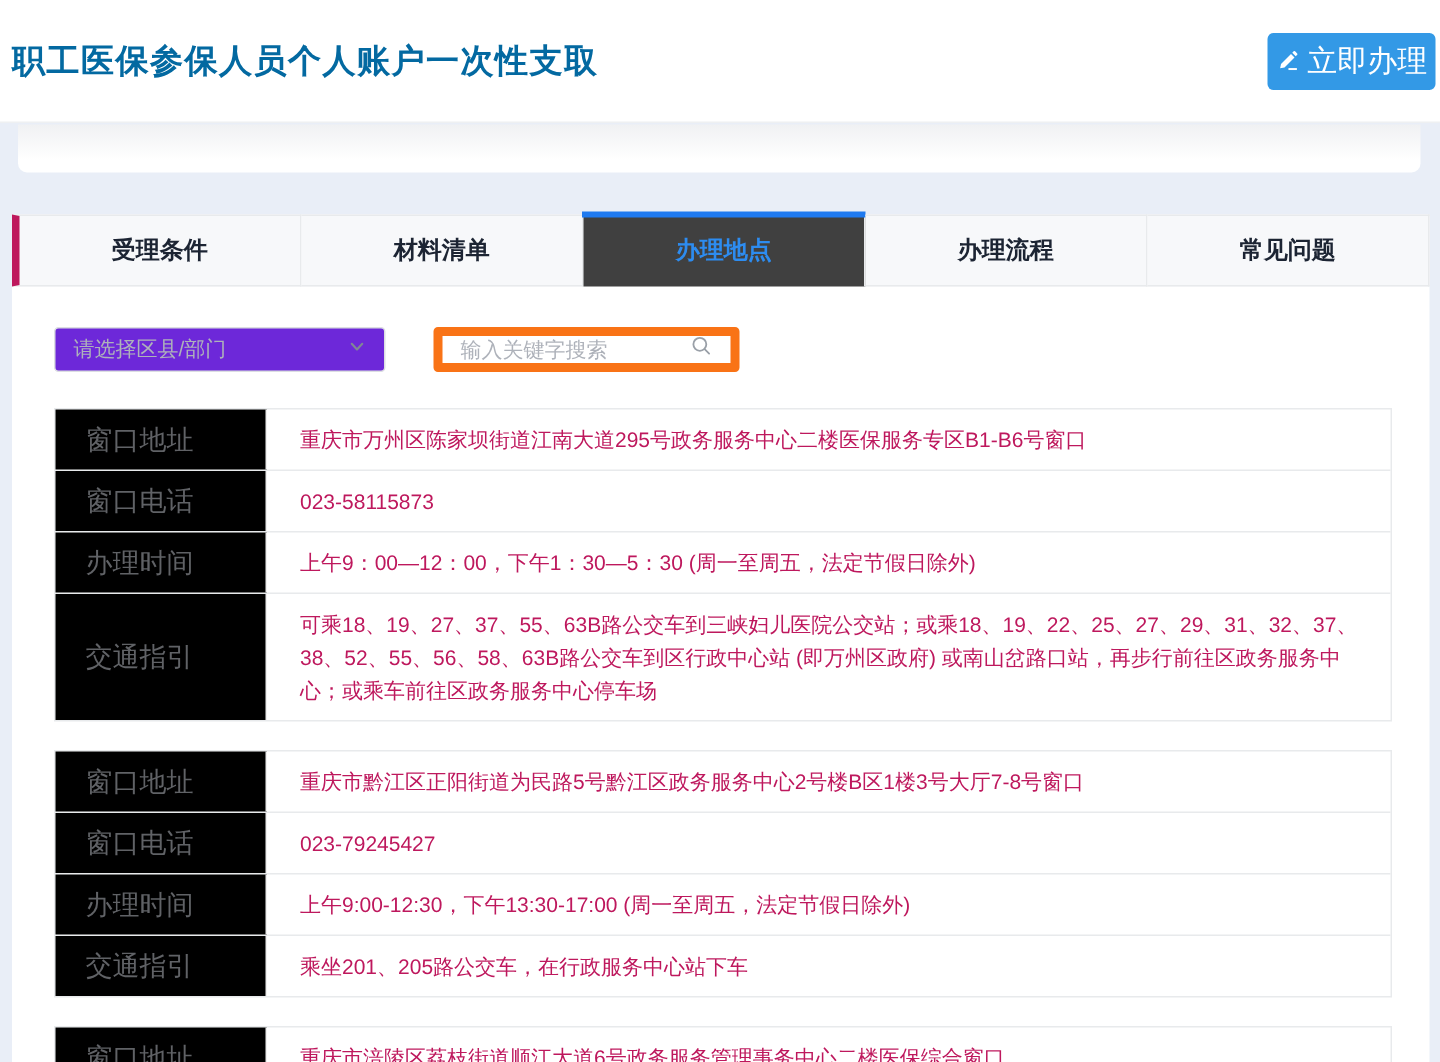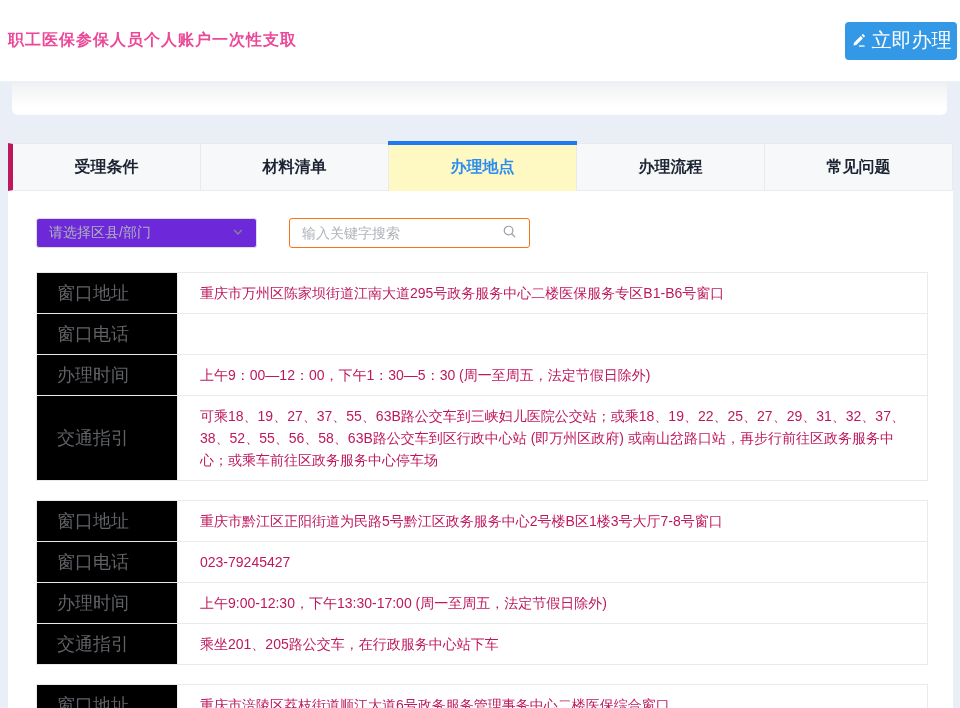--- a/index.html
+++ b/index.html
@@ -8,21 +8,21 @@
 
   .screen { position:relative; width:960px; height:708px; background:var(--page-bg,#e9eef7); overflow:hidden; }
 
   
   .hdr {
     position:absolute; top:0; left:0; width:960px; height:82px;
     background:#ffffff; border-bottom:1px solid #eef0f2;
     display:flex; align-items:center; justify-content:space-between;
     padding:0 3px 0 8px;
   }
-  .hdr h1 { font-size:16px; font-weight:bold; color:#ec4899; letter-spacing:1px; }
+  .hdr h1 { font-size:22px; font-weight:bold; color:#0369a1; letter-spacing:1px; }
   .apply-btn {
     width:112px; height:38px; border:none; border-radius:4px;
     background:var(--button-bg,#3399e6); color:#ffffff; font-size:20px;
     display:flex; align-items:center; justify-content:center; gap:6px;
     cursor:pointer; font-family:inherit;
   }
   .apply-btn svg { display:block; }
 
   
   .sliver {
@@ -39,40 +39,40 @@
 
   
   .tabs { display:flex; height:48px; }
   .tab {
     flex:1; position:relative; display:flex; align-items:center; justify-content:center;
     font-size:16px; font-weight:bold; color:#1c2433;
     background:#f7f8fa; border:1px solid #e8eaec; border-left:none; cursor:pointer;
   }
   .tab:first-child { border-left:5px solid #be185d; }
   .tab.active {
-    background:#fef9c3; color:var(--accent,#2d8cf0);
+    background:#404040; color:var(--accent,#2d8cf0);
     border-top:none; border-bottom:none;
   }
   .tab.active::before {
     content:""; position:absolute; top:-2px; left:-1px; right:-1px; height:4px;
     background:var(--tab-bar,#1f7af0);
   }
 
   .content { padding:27px 25px 0 28px; }
 
   
   .filters { display:flex; gap:32px; margin-bottom:24px; }
   .select-box {
     width:221px; height:30px; border:1px solid #dcdee2; border-radius:3px;
     display:flex; align-items:center; justify-content:space-between;
     padding:0 12px; background:#6d28d9; cursor:pointer;
   }
   .select-box .ph { font-size:14px; color:#aeb2ba; }
   .search-box {
-    width:241px; height:30px; border:1px solid #f97316; border-radius:3px;
+    width:204px; height:30px; border:6px solid #f97316; border-radius:3px;
     display:flex; align-items:center; background:#fff; padding:0 12px;gap:41px;
   }
   .search-box input {
     flex:1; border:none; outline:none; font-size:14px; color:#515a6e;
     background:transparent; font-family:inherit; min-width:0;
   }
   .search-box input::placeholder { color:#aeb2ba; }
 
   
   .loc-table { border:1px solid #e8eaec; margin-bottom:19px; }
@@ -140,20 +140,21 @@
       </div>
 
       <div>
           <div class="loc-table">
             <div class="trow">
               <div class="tlabel">窗口地址</div>
               <div class="tvalue">重庆市万州区陈家坝街道江南大道295号政务服务中心二楼医保服务专区B1-B6号窗口</div>
             </div>
             <div class="trow">
               <div class="tlabel">窗口电话</div>
+              <div class="tvalue">023-58115873</div>
             </div>
             <div class="trow">
               <div class="tlabel">办理时间</div>
               <div class="tvalue">上午9：00—12：00，下午1：30—5：30 (周一至周五，法定节假日除外)</div>
             </div>
             <div class="trow">
               <div class="tlabel">交通指引</div>
               <div class="tvalue">可乘18、19、27、37、55、63B路公交车到三峡妇儿医院公交站；或乘18、19、22、25、27、29、31、32、37、38、52、55、56、58、63B路公交车到区行政中心站 (即万州区政府) 或南山岔路口站，再步行前往区政务服务中心；或乘车前往区政务服务中心停车场</div>
             </div>
           </div>

